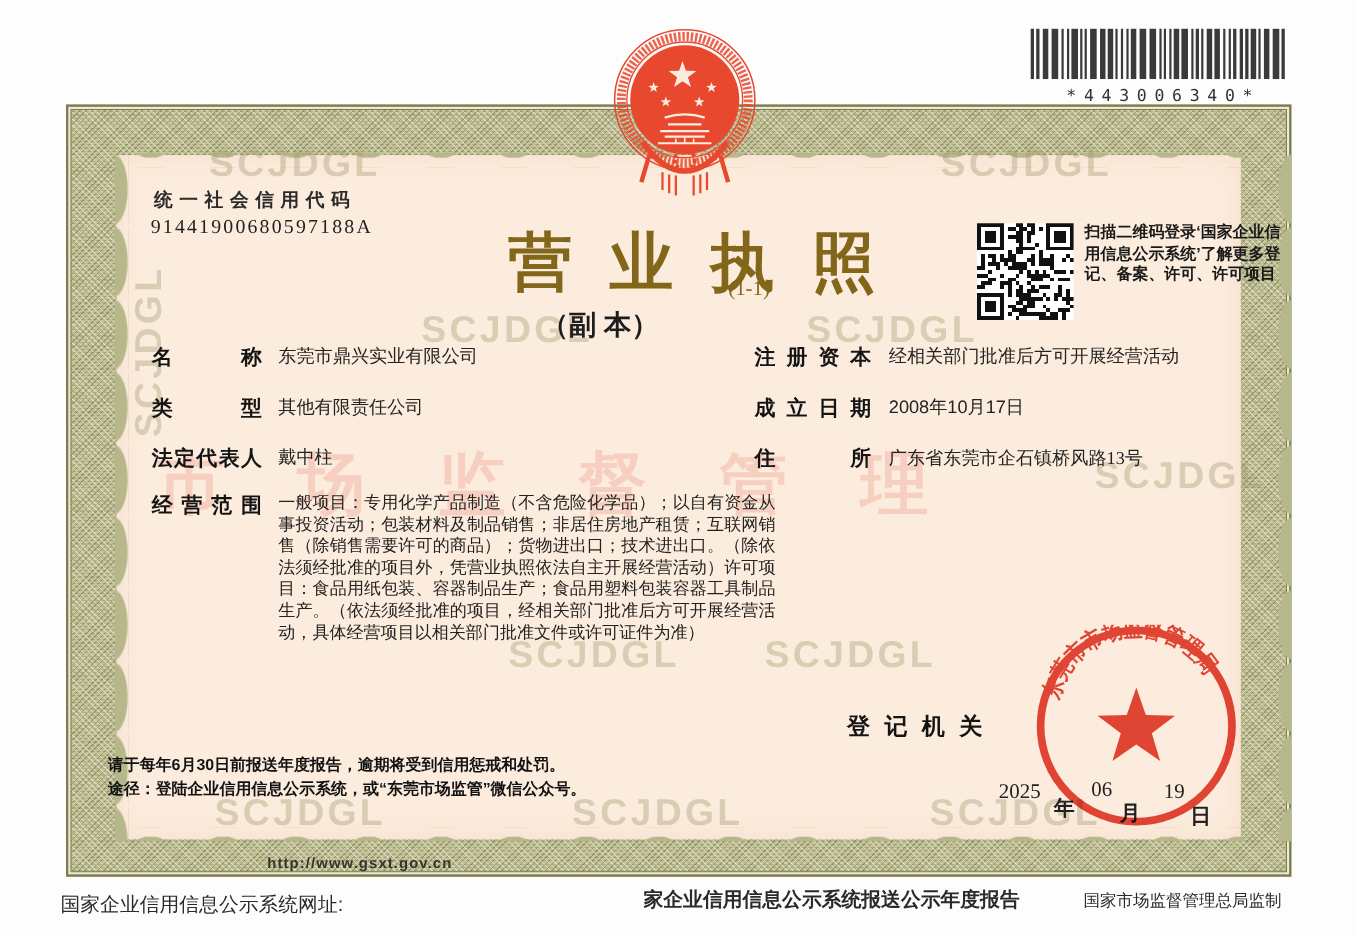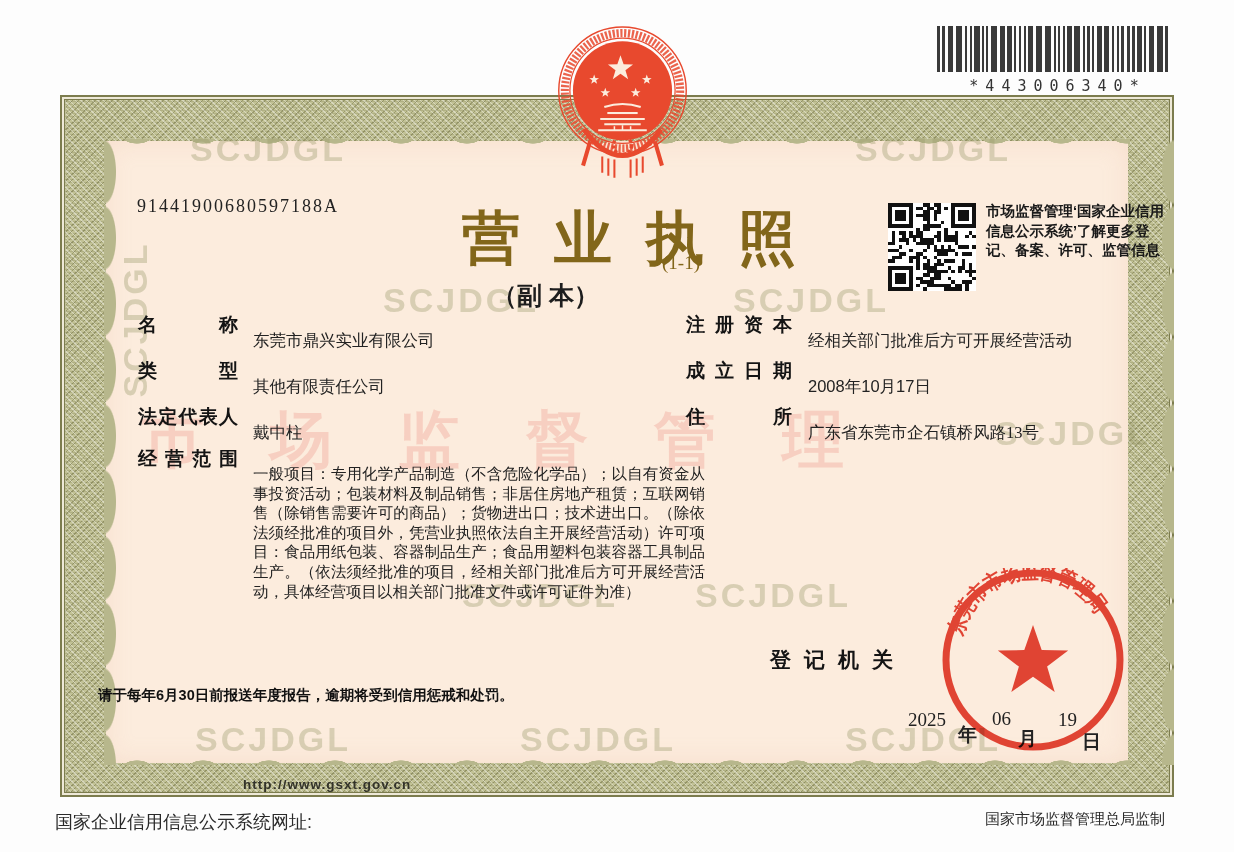--- a/index.html
+++ b/index.html
@@ -51,21 +51,21 @@
   .copy-label { position:absolute; left:492px; top:279px; font-size:25px; font-weight:700; color:#1d1d1d; }
 
   
   .qr-box { position:absolute; left:888px; top:203px; width:88px; height:88px; }
   .qr-caption { position:absolute; left:986px; top:202px; width:182px; font-size:14.5px;
         line-height:19.5px; font-weight:600; color:#191919; }
 
   
   .field-label { position:absolute; display:flex; justify-content:space-between;
         font-size:19px; font-weight:700; color:#141414; }
-  .field-value { position:absolute; font-size:16.5px; color:#222; line-height:21px;margin-top:16px; }
+  .field-value { position:absolute; font-size:16.5px; color:#222; line-height:21px; }
   .scope-value { width:452px; text-align:justify; font-size:15.5px; line-height:19.6px; }
 
   
   .authority { position:absolute; left:770px; top:646px; font-size:21px; font-weight:700;
         letter-spacing:13px; color:#141414; }
   .date-part { position:absolute; color:#222; }
   .date-num { font-family:"Liberation Serif", serif; font-size:19px; }
   .date-char { font-size:19px; font-weight:700; }
   .seal { position:absolute; left:941px; top:568px; width:184px; height:184px; opacity:.88;
         mix-blend-mode:multiply; }
@@ -175,20 +175,21 @@
       <path d="M62,105 v-4 M70,105 v-5 M78,105 v-4" stroke-width="1.5"></path>
     </g>
     <circle cx="70" cy="120" r="9" fill="none" stroke="#e8492e" stroke-width="3.5" stroke-dasharray="3 2"></circle>
     <path d="M32,104 Q50,130 70,130 Q90,130 108,104" fill="none" stroke="#e8492e" stroke-width="5"></path>
     <g stroke="#e8492e" stroke-width="2">
       <path d="M50,131 v16 M56,133 v17 M62,134 v18 M78,134 v18 M84,133 v17 M90,131 v16"></path>
       <path d="M38,116 l-7,24 M102,116 l7,24" stroke-width="4"></path>
     </g>
   </svg>
 
+  <div class="credit-label">统一社会信用代码</div>
   <div class="credit-code">91441900680597188A</div>
   <div class="doc-title">营业执照</div>
   <div class="page-mark">(1-1)</div>
   <div class="copy-label">（副  本）</div>
 
   <div class="qr-box">
     <svg id="qr-svg" width="88" height="88" viewBox="0 0 25 25" shape-rendering="crispEdges">
         <rect x="0" y="0" width="25" height="25" fill="#fff"></rect>
         <rect x="10" y="0" width="1" height="1" fill="#111"></rect>
         <rect x="11" y="0" width="1" height="1" fill="#111"></rect>
@@ -389,21 +390,21 @@
         <rect x="1" y="1" width="5" height="5" fill="#fff"></rect>
         <rect x="2" y="2" width="3" height="3" fill="#111"></rect>
         <rect x="18" y="0" width="7" height="7" fill="#111"></rect>
         <rect x="19" y="1" width="5" height="5" fill="#fff"></rect>
         <rect x="20" y="2" width="3" height="3" fill="#111"></rect>
         <rect x="0" y="18" width="7" height="7" fill="#111"></rect>
         <rect x="1" y="19" width="5" height="5" fill="#fff"></rect>
         <rect x="2" y="20" width="3" height="3" fill="#111"></rect>
       </svg>
   </div>
-  <div class="qr-caption">市场监督管理‘国家企业信用信息公示系统’了解更多登记、备案、许可、监管信息</div>
+  <div class="qr-caption">扫描二维码登录‘国家企业信用信息公示系统’了解更多登记、备案、许可、许可项目</div>
 
   <div id="fields-layer">
       <div class="field-label" style="left: 138px; top: 312px; width: 100px;">
         <span>名</span>
         <span>称</span>
       </div>
       <div class="field-value" style="left: 253px; top: 314px;">东莞市鼎兴实业有限公司</div>
       <div class="field-label" style="left: 138px; top: 358px; width: 100px;">
         <span>类</span>
         <span>型</span>
@@ -458,19 +459,21 @@
       <path id="seal-arc" d="M 21.2,68.7 A 72,72 0 0 1 162.8,68.7" fill="none"></path>
     </defs>
     <circle cx="92" cy="92" r="87" fill="none" stroke="#e03020" stroke-width="7"></circle>
     <polygon fill="#e03020" points="92.0,57.0 83.3,82.0 56.8,82.6 77.9,98.6 70.3,123.9 92.0,108.8 113.7,123.9 106.1,98.6 127.2,82.6 100.7,82.0"></polygon>
     <text font-size="21" font-weight="700" fill="#e03020" font-family="Liberation Sans, sans-serif">
       <textPath id="seal-textpath" href="#seal-arc" startOffset="0" textLength="176" lengthAdjust="spacingAndGlyphs">东莞市市场监督管理局</textPath>
     </text>
   </svg>
 
   <div class="notice" style="top:686px;">请于每年6月30日前报送年度报告，逾期将受到信用惩戒和处罚。</div>
+  <div class="notice" style="top:708px;">途径：登陆企业信用信息公示系统，或“东莞市场监管”微信公众号。</div>
 
   <div class="band-url">http://www.gsxt.gov.cn</div>
 
   <div class="footer-text" style="left:55px;  top:810px;">国家企业信用信息公示系统网址:</div>
+  <div class="footer-text" style="left:585px; top:806px; font-weight:600;">家企业信用信息公示系统报送公示年度报告</div>
   <div class="footer-text" style="left:985px; top:810px; font-size:15px;">国家市场监督管理总局监制</div>
 
 </div>
 
 </body></html>

